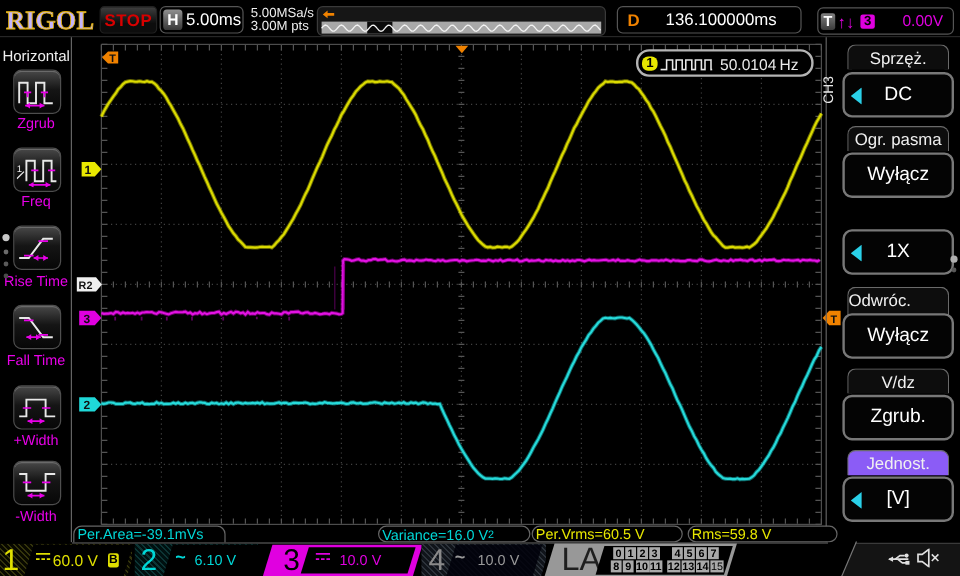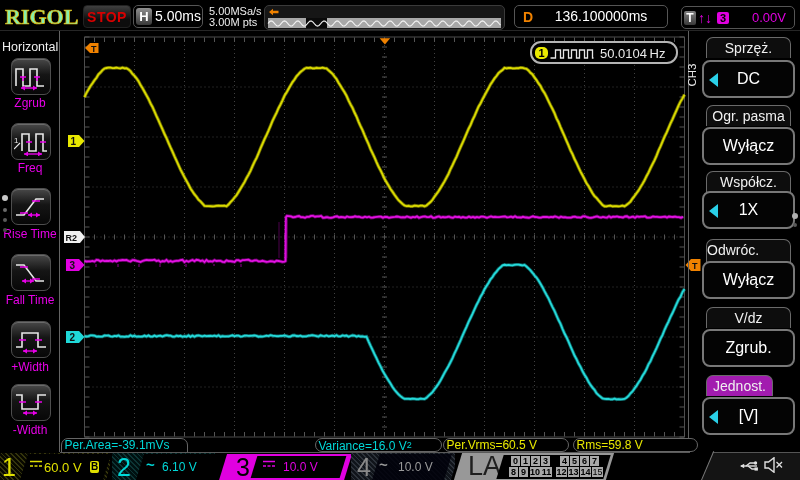--- a/index.html
+++ b/index.html
@@ -1,21 +1,21 @@
 <!DOCTYPE html>
 <html><head><meta charset="utf-8"><style>
 *{margin:0;padding:0;box-sizing:border-box}
 html,body{width:800px;height:480px;background:#000;overflow:hidden;font-family:"Liberation Sans",sans-serif}
 #scr{position:relative;width:800px;height:480px;background:#000}
 .abs{position:absolute}
 .topbox{position:absolute;border:1px solid #4a4a4a;border-radius:5px;background:#000}
 </style></head><body>
 <div id="scr">
 
-<div class="abs" style="left:5px;top:6px;width:76px;height:22px;font-family:'Liberation Serif',serif;font-weight:bold;font-size:22px;line-height:22px;color:#86efac;letter-spacing:0px;-webkit-text-stroke:0.7px #e7b400">RIGOL</div>
+<div class="abs" style="left:5px;top:6px;width:76px;height:22px;font-family:'Liberation Serif',serif;font-weight:bold;font-size:22px;line-height:22px;color:#c4b5fd;letter-spacing:0px;-webkit-text-stroke:0.7px #e7b400">RIGOL</div>
 <div class="abs" style="left:83px;top:5px;width:48px;height:23px;border-radius:4px;background:linear-gradient(#3e3e3e,#0d0d0d 65%);border:1px solid #222;color:#d80000;font-weight:bold;font-size:14px;text-align:center;line-height:22px;letter-spacing:0.5px">STOP</div>
 <div class="topbox" style="left:133px;top:5px;width:70px;height:23px;border-color:#555">
  <div class="abs" style="left:2px;top:2px;width:16px;height:17px;border-radius:3px;background:linear-gradient(#909090,#383838);color:#fff;font-weight:bold;font-size:13px;text-align:center;line-height:17px">H</div>
  <div class="abs" style="left:20px;top:0px;width:48px;height:21px;color:#fff;font-size:14px;text-align:center;line-height:21px">5.00ms</div>
 </div>
 <div class="abs" style="left:209px;top:6px;width:60px;height:24px;color:#eee;font-size:11px;line-height:11px">5.00MSa/s<br>3.00M pts</div>
 <div class="abs" style="left:264px;top:5px;width:241px;height:25px;border-radius:5px;background:#161616;border:1px solid #3a3a3a">
  <svg class="abs" style="left:0;top:0" width="239" height="24" viewBox="0 0 239 24">
    <path d="M4,6l4,-3.2v2h5.5v2.4H8v2z" fill="#f08200"></path>
    <rect x="3" y="12" width="233" height="10" fill="#a8a8a8"></rect>
@@ -143,29 +143,28 @@
     </svg>
 
 <div class="abs" style="left:688px;top:31px;width:1px;height:421px;background:#606060"></div>
 <div class="abs" style="left:691px;top:66px;width:14px;height:27px;color:#e8e8e8;font-size:11.5px;transform:rotate(-90deg);transform-origin:50% 50%;text-align:center;line-height:14px;white-space:nowrap">CH3</div>
 <div style="position:absolute;left:706px;top:37px;width:85px;height:21px;border:1px solid #6a6a6a;border-bottom:none;border-radius:7px 7px 0 0;background:#0d0d0d;color:#f0f0f0;font-size:14px;text-align:center;line-height:20px">Sprzęż.</div>
 <div style="position:absolute;left:702px;top:60px;width:93px;height:38px;border:2px solid #787878;border-radius:8px;background:#040404;color:#fff;font-size:16px;text-align:center;line-height:33px"><svg style="position:absolute;left:5px;top:11px" width="10" height="14" viewBox="0 0 10 14">
         <polygon points="9,0 9,14 0,7" fill="#2ad0e8"></polygon>
       </svg>DC</div>
 <div style="position:absolute;left:706px;top:105px;width:85px;height:21px;border:1px solid #6a6a6a;border-bottom:none;border-radius:7px 7px 0 0;background:#0d0d0d;color:#f0f0f0;font-size:14px;text-align:center;line-height:20px">Ogr. pasma</div>
 <div style="position:absolute;left:702px;top:127px;width:93px;height:38px;border:2px solid #787878;border-radius:8px;background:#040404;color:#fff;font-size:16px;text-align:center;line-height:33px">Wyłącz</div>
-<div style="position:absolute;left:706px;top:171px;width:85px;height:21px;border:1px solid #6a6a6a;border-bottom:none;border-radius:7px 7px 0 0;background:#0d0d0d;color:#f0f0f0;font-size:14px;text-align:center;line-height:20px">Współcz.</div>
 <div style="position:absolute;left:702px;top:191px;width:93px;height:38px;border:2px solid #787878;border-radius:8px;background:#040404;color:#fff;font-size:16px;text-align:center;line-height:33px"><svg style="position:absolute;left:5px;top:11px" width="10" height="14" viewBox="0 0 10 14">
         <polygon points="9,0 9,14 0,7" fill="#2ad0e8"></polygon>
       </svg>1X</div>
 <div style="position:absolute;left:706px;top:239px;width:85px;height:37px;border:1px solid #6a6a6a;border-bottom:none;border-radius:7px 7px 0 0;background:#0d0d0d;color:#f0f0f0;font-size:14px;text-align:left;line-height:20px">Odwróc.</div>
 <div style="position:absolute;left:702px;top:261px;width:93px;height:38px;border:2px solid #787878;border-radius:8px;background:#040404;color:#fff;font-size:16px;text-align:center;line-height:33px">Wyłącz</div>
 <div style="position:absolute;left:706px;top:307px;width:85px;height:21px;border:1px solid #6a6a6a;border-bottom:none;border-radius:7px 7px 0 0;background:#0d0d0d;color:#f0f0f0;font-size:14px;text-align:center;line-height:20px">V/dz</div>
 <div style="position:absolute;left:702px;top:329px;width:93px;height:38px;border:2px solid #787878;border-radius:8px;background:#040404;color:#fff;font-size:16px;text-align:center;line-height:33px">Zgrub.</div>
-<div style="position:absolute;left:706px;top:375px;width:67px;height:21px;border:1px solid #6a6a6a;border-bottom:none;border-radius:7px 7px 0 0;background:#a21caf;color:#f0f0f0;font-size:14px;text-align:center;line-height:20px">Jednost.</div>
+<div style="position:absolute;left:706px;top:375px;width:85px;height:21px;border:1px solid #6a6a6a;border-bottom:none;border-radius:7px 7px 0 0;background:#8b5cf6;color:#f0f0f0;font-size:14px;text-align:center;line-height:20px">Jednost.</div>
 <div style="position:absolute;left:702px;top:397px;width:93px;height:38px;border:2px solid #787878;border-radius:8px;background:#040404;color:#fff;font-size:16px;text-align:center;line-height:33px"><svg style="position:absolute;left:5px;top:11px" width="10" height="14" viewBox="0 0 10 14">
         <polygon points="9,0 9,14 0,7" fill="#2ad0e8"></polygon>
       </svg>[V]</div>
 
 <svg class="abs" style="left:790px;top:208px" width="10" height="24" viewBox="0 0 10 24">
       <circle cx="5" cy="8" r="3" fill="#b0b0b0"></circle>
       <circle cx="5" cy="17" r="2" fill="#585858"></circle>
     </svg>
 
 <div style="position:absolute;left:61.0px;top:438px;width:127px;height:30px;border:1px solid #666;border-radius:7px;background:#000;color:#00d7d7;font-size:12px;line-height:13px;padding-left:2.5px;white-space:nowrap;overflow:hidden">Per.Area=-39.1mVs</div>

